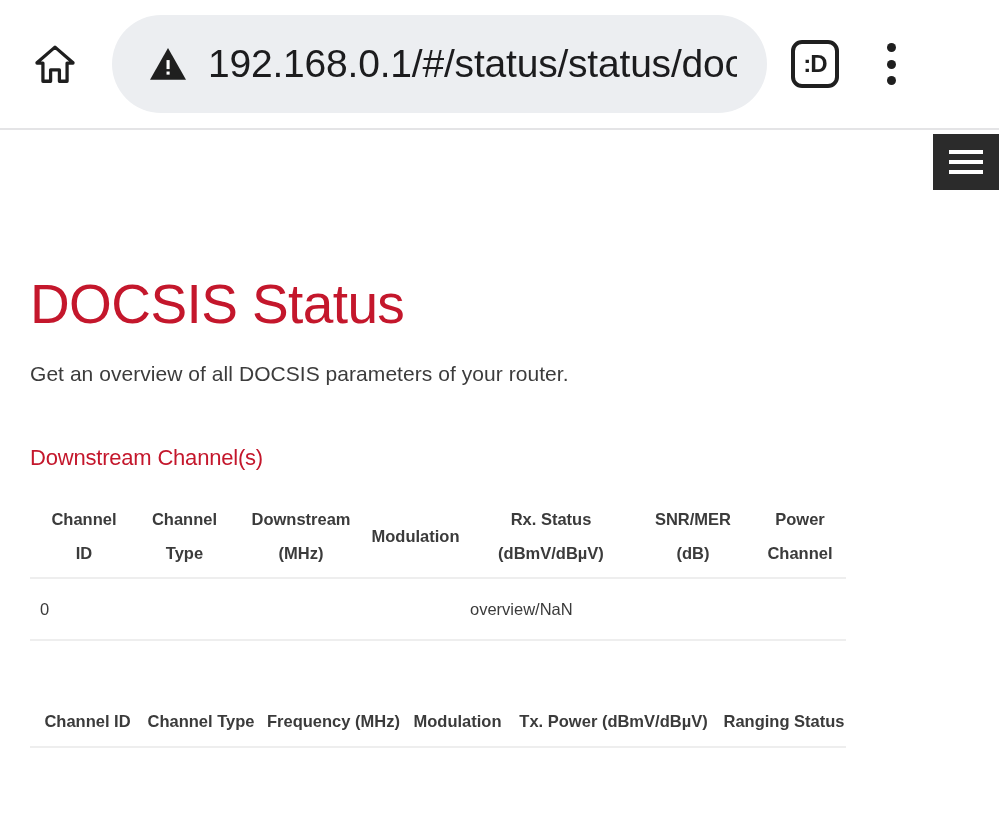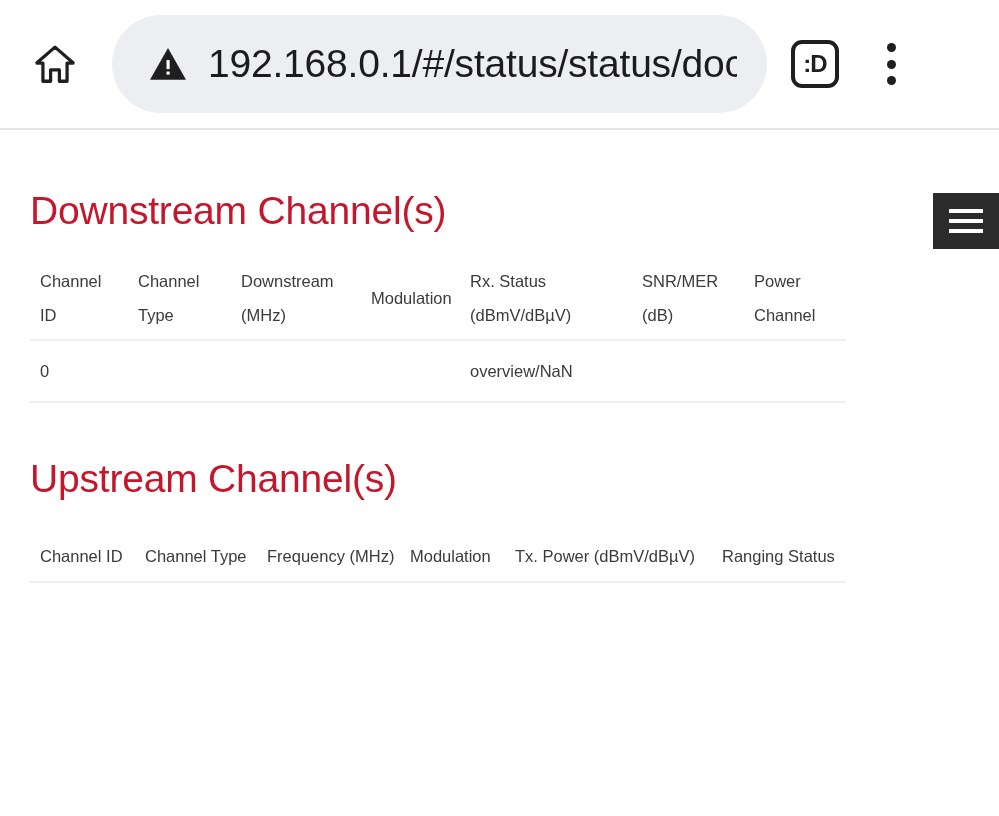--- a/index.html
+++ b/index.html
@@ -151,40 +151,40 @@
 
   .page-subtitle {
     color: #3c3c3c;
     font-size: 21px;
     margin-top: 30px;
     letter-spacing: 0.05px;
   }
 
   .section-title {
     color: #c4172c;
-    font-size: 39px;
+    font-size: 22px;
     font-weight: normal;
     letter-spacing: -0.2px;
   }
 
   #downstream-section { margin-top: 59px; }
   #upstream-section  { margin-top: 54px; }
 
   table {
     width: 816px;
     border-collapse: collapse;
     margin-top: 29px;
     table-layout: fixed;
   }
 
   table th {
     font-size: 16.5px;
-    font-weight: normal;
+    font-weight: bold;
     color: #3b3b3b;
-    text-align: left;
+    text-align: center;
     vertical-align: middle;
     padding: 0 0 0 10px;
     line-height: 34px;
     border-bottom: 2px solid #eeeeee;
   }
 
   table td {
     font-size: 16.5px;
     color: #3b3b3b;
     text-align: left;
@@ -253,21 +253,23 @@
 <div class="page">
 
   <div class="nav-toggle">
     <i></i>
     <i></i>
     <i></i>
   </div>
 
   <div class="content">
 
-
+    <h1 class="page-title">DOCSIS Status</h1>
+
+    <p class="page-subtitle">Get an overview of all DOCSIS parameters of your router.</p>
 
     <section id="downstream-section">
       <h2 class="section-title">Downstream Channel(s)</h2>
 
       <table id="downstream-table">
         <colgroup>
           <col class="c-id">
             <col class="c-type">
             <col class="c-freq">
             <col class="c-mod">
@@ -314,21 +316,20 @@
             <td></td>
             <td>overview/NaN</td>
             <td></td>
             <td></td>
           </tr>
         </tbody>
       </table>
     </section>
 
     <section id="upstream-section">
-      <h2 class="section-title">Upstream Channel(s)</h2>
 
       <table id="upstream-table">
         <colgroup>
           <col class="u-id">
             <col class="u-type">
             <col class="u-freq">
           <col class="u-mod">
             <col class="u-tx">
             <col class="u-rng">
         </colgroup>

